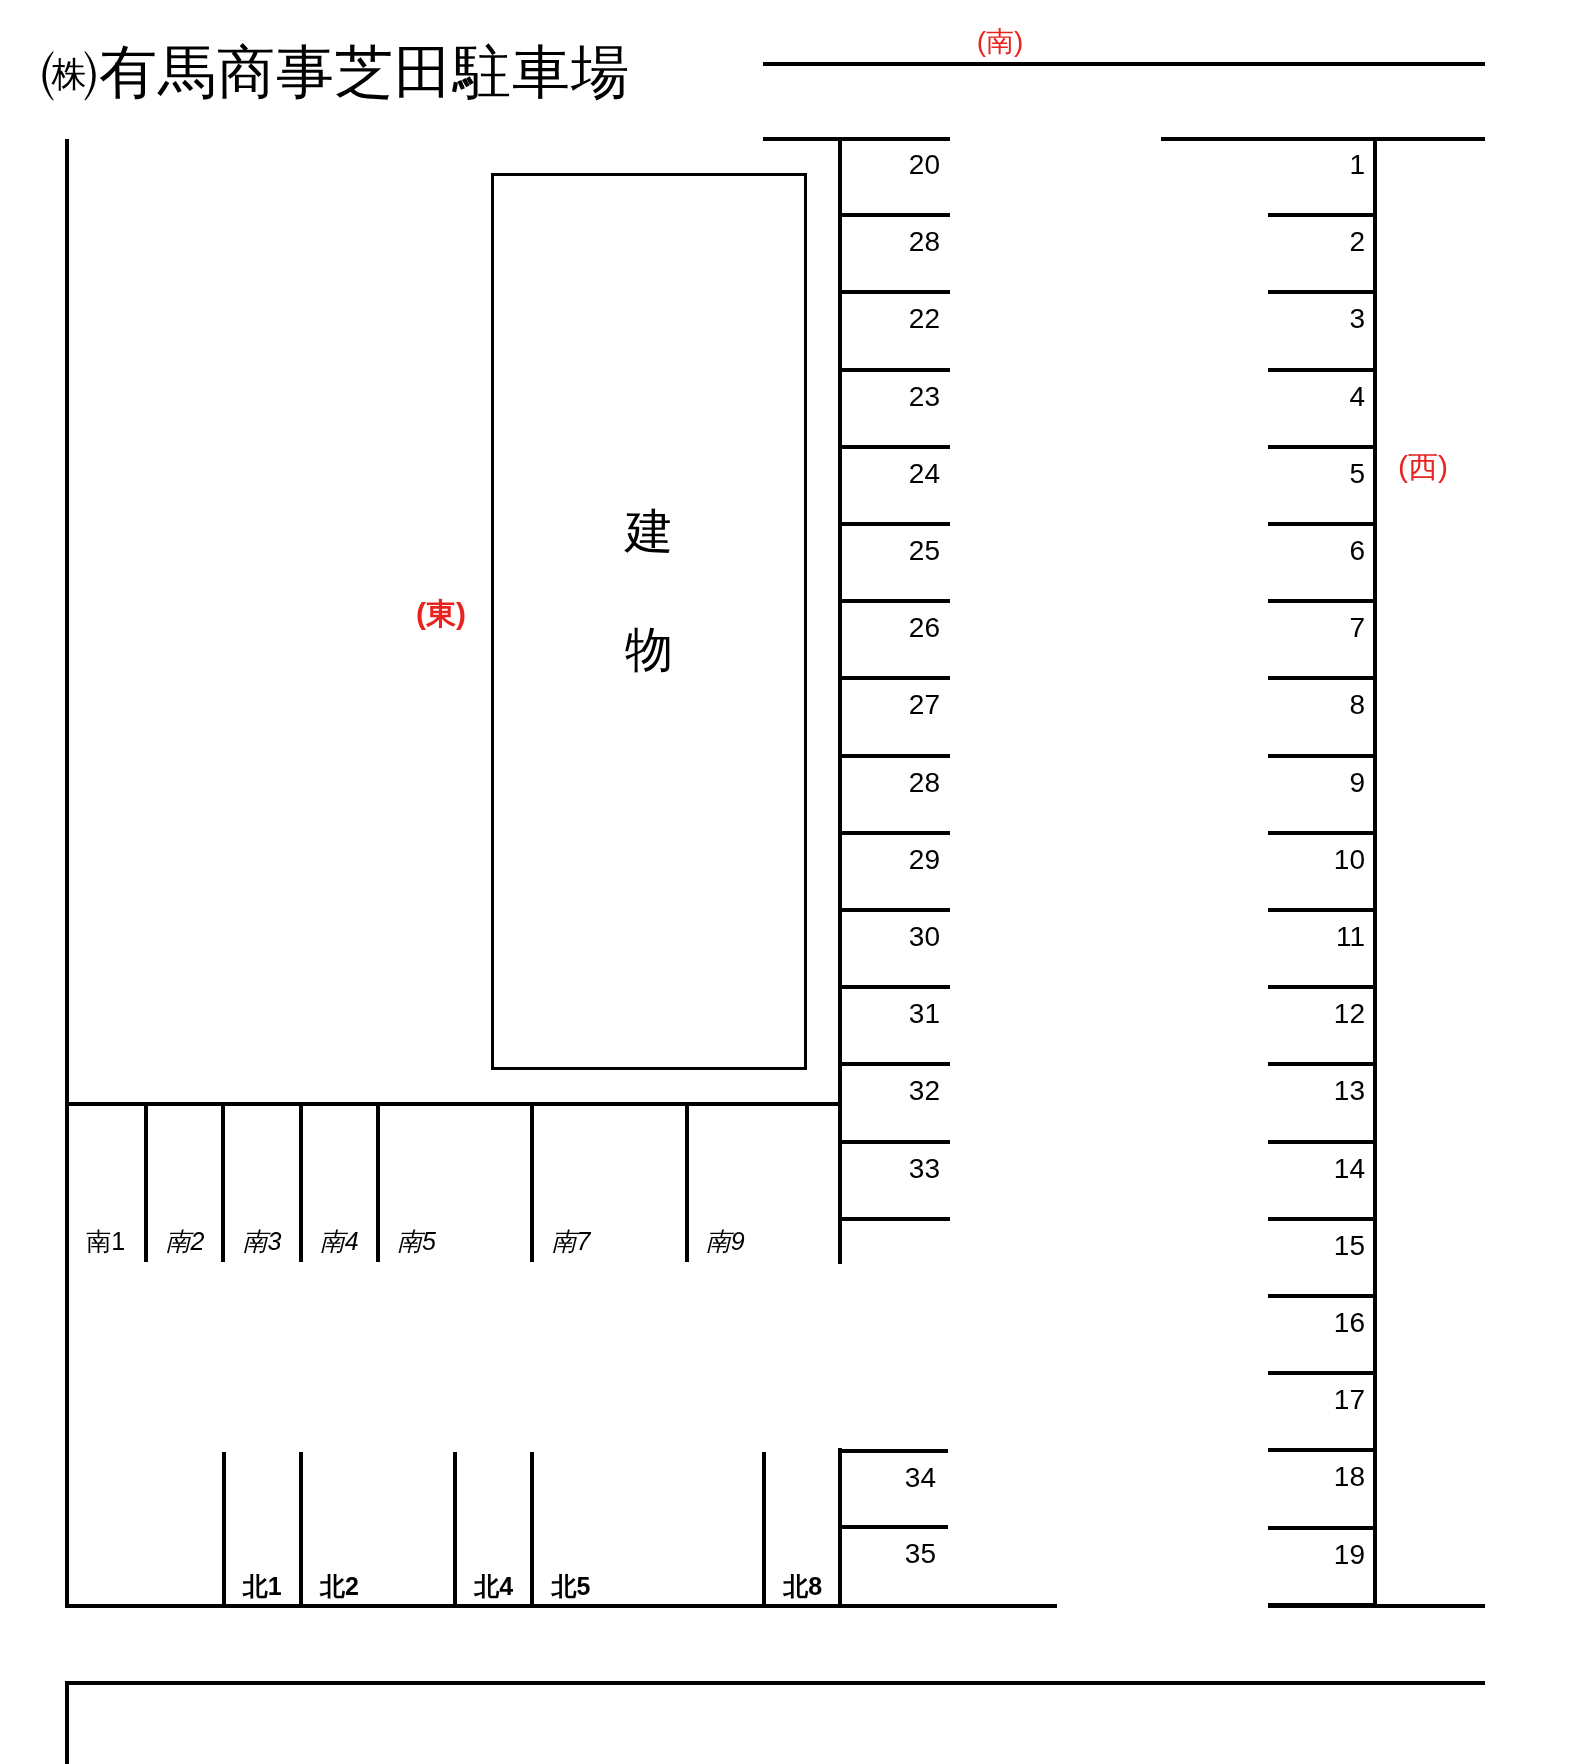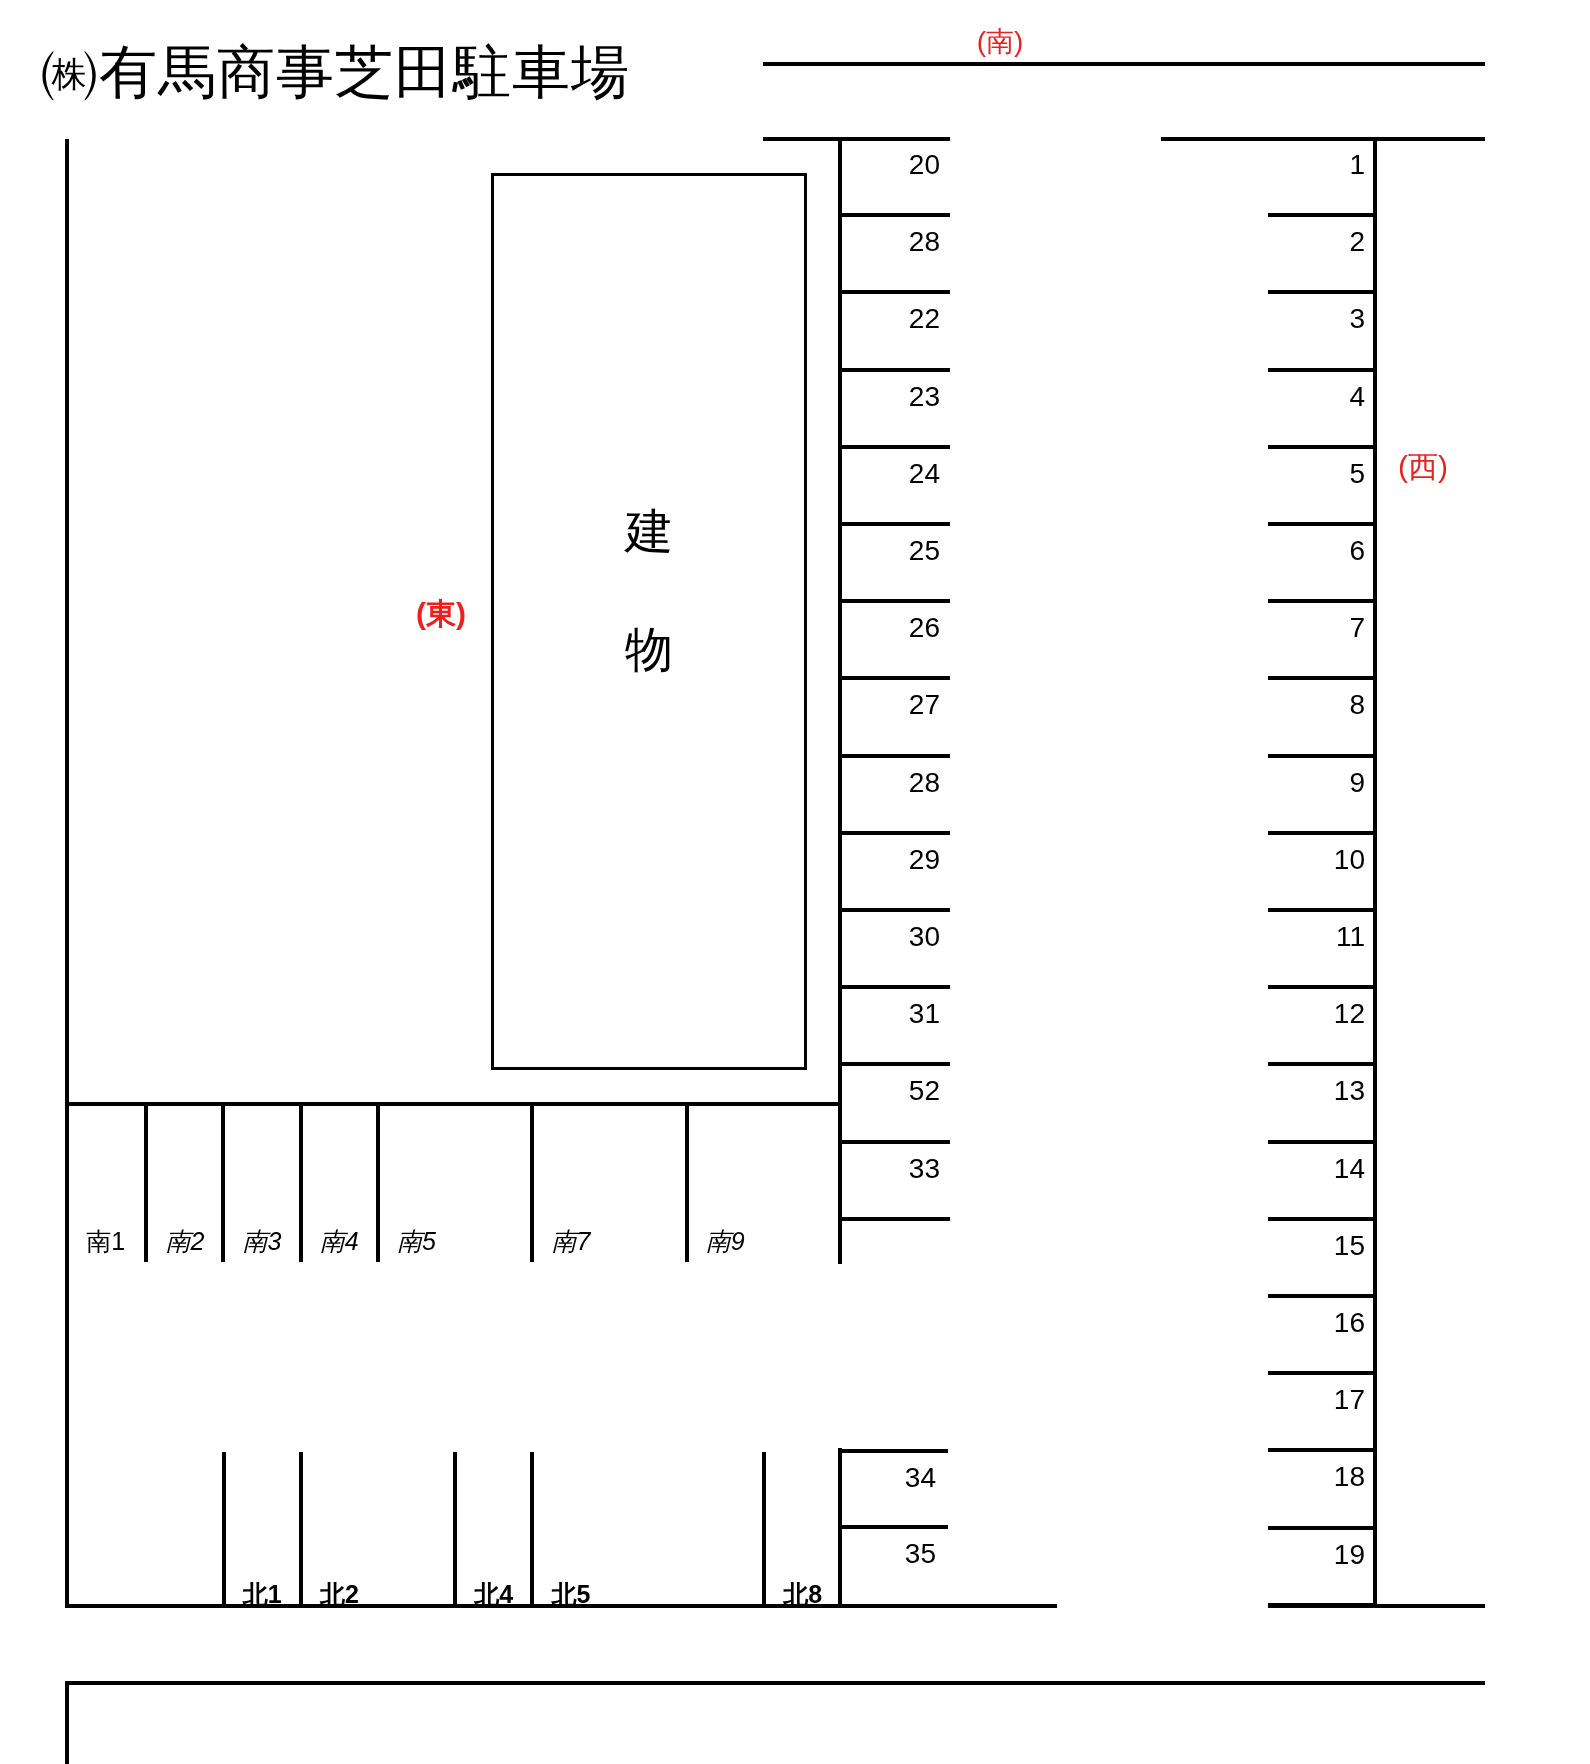--- a/index.html
+++ b/index.html
@@ -62,21 +62,21 @@
   .cs{
     top:1106px;height:156px;width:77.3px;
     left:calc(67px + var(--i,0)*77.2px);
     padding-bottom:8px;
   }
   .cn{
     top:1452px;height:155px;width:77.2px;
     left:calc(221.6px + var(--i,0)*77.2px);
     border-left:4px solid var(--line);
     font-weight:bold;
-    padding-bottom:0;
+    padding-bottom:8px;
   }
   .bl{border-left:4px solid var(--line);font-style:italic;}
 </style>
 </head>
 <body>
 
 <div id="stage">
 
   <div id="title">㈱有馬商事芝田駐車場</div>
 
@@ -127,21 +127,21 @@
   <div class="cell cc" style="--i:2">22</div>
   <div class="cell cc" style="--i:3">23</div>
   <div class="cell cc" style="--i:4">24</div>
   <div class="cell cc" style="--i:5">25</div>
   <div class="cell cc" style="--i:6">26</div>
   <div class="cell cc" style="--i:7">27</div>
   <div class="cell cc" style="--i:8">28</div>
   <div class="cell cc" style="--i:9">29</div>
   <div class="cell cc" style="--i:10">30</div>
   <div class="cell cc" style="--i:11">31</div>
-  <div class="cell cc" style="--i:12">52</div>
+  <div class="cell cc" style="--i:12">32</div>
   <div class="cell cc" style="--i:13">33</div>
 
   <div class="cell ce" id="stall-34">34</div>
   <div class="cell ce" id="stall-35">35</div>
 
   <div class="cell cs" style="--i:0">南1</div>
   <div class="cell cs bl" style="--i:1">南2</div>
   <div class="cell cs bl" style="--i:2">南3</div>
   <div class="cell cs bl" style="--i:3">南4</div>
   <div class="cell cs bl" style="--i:4">南5</div>

